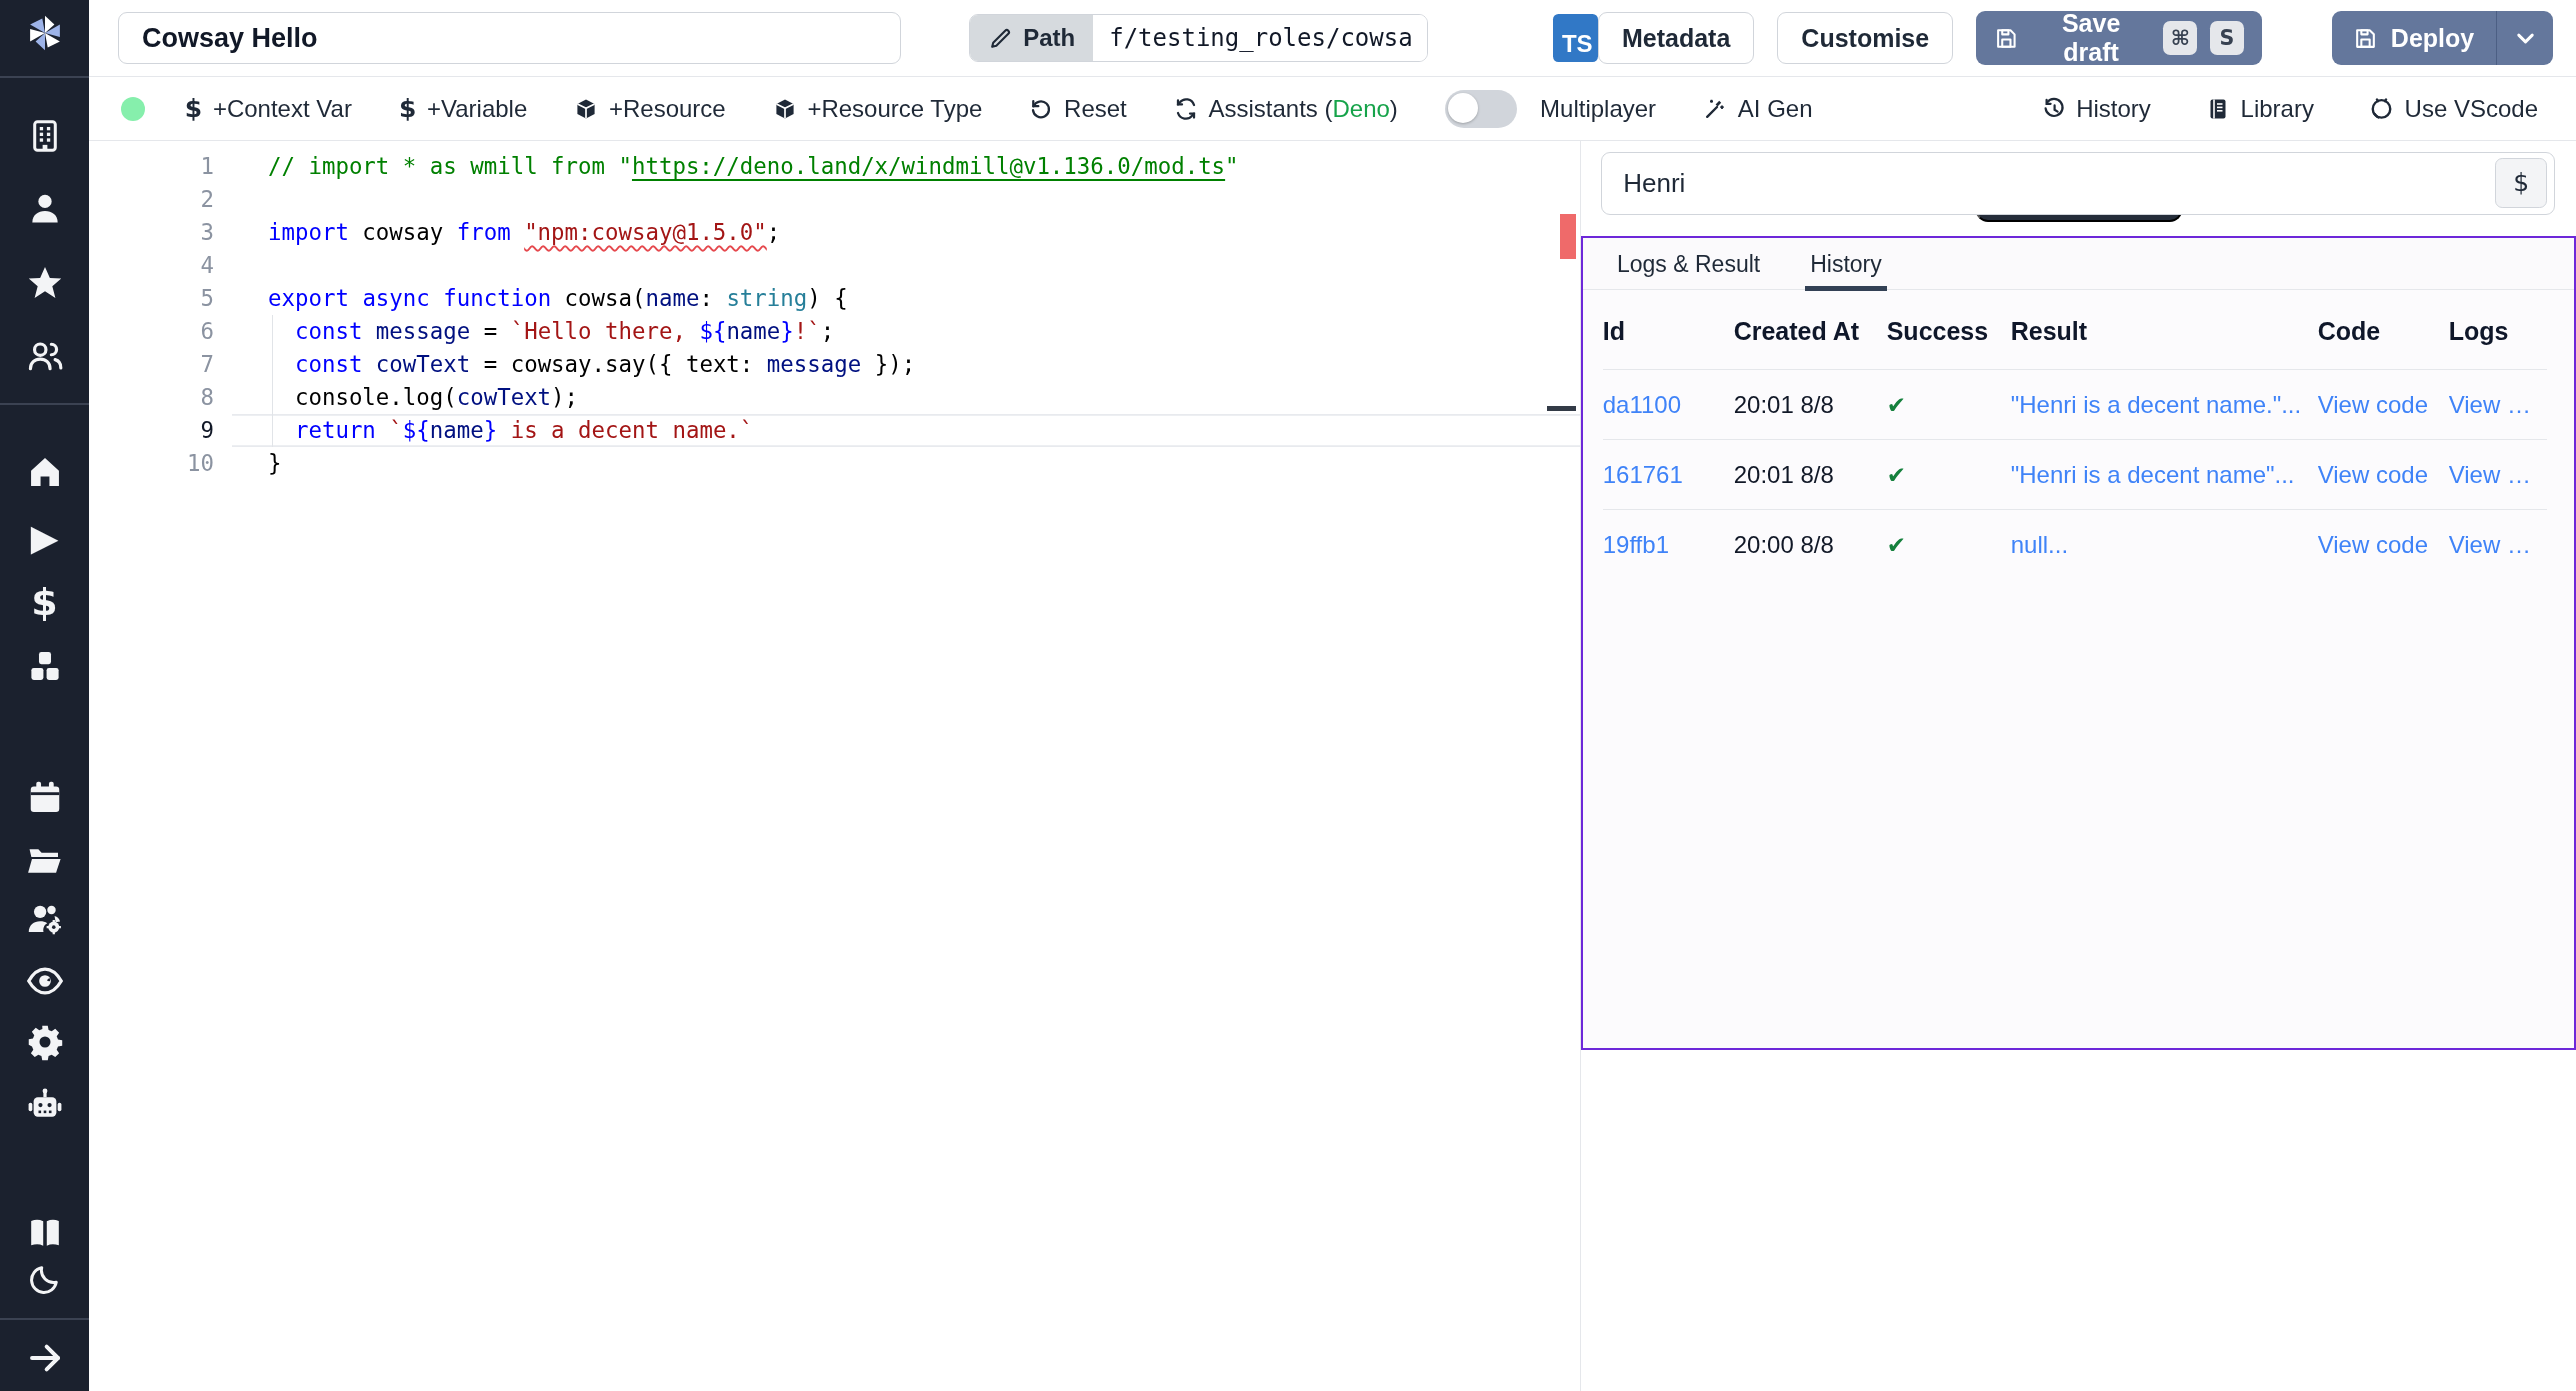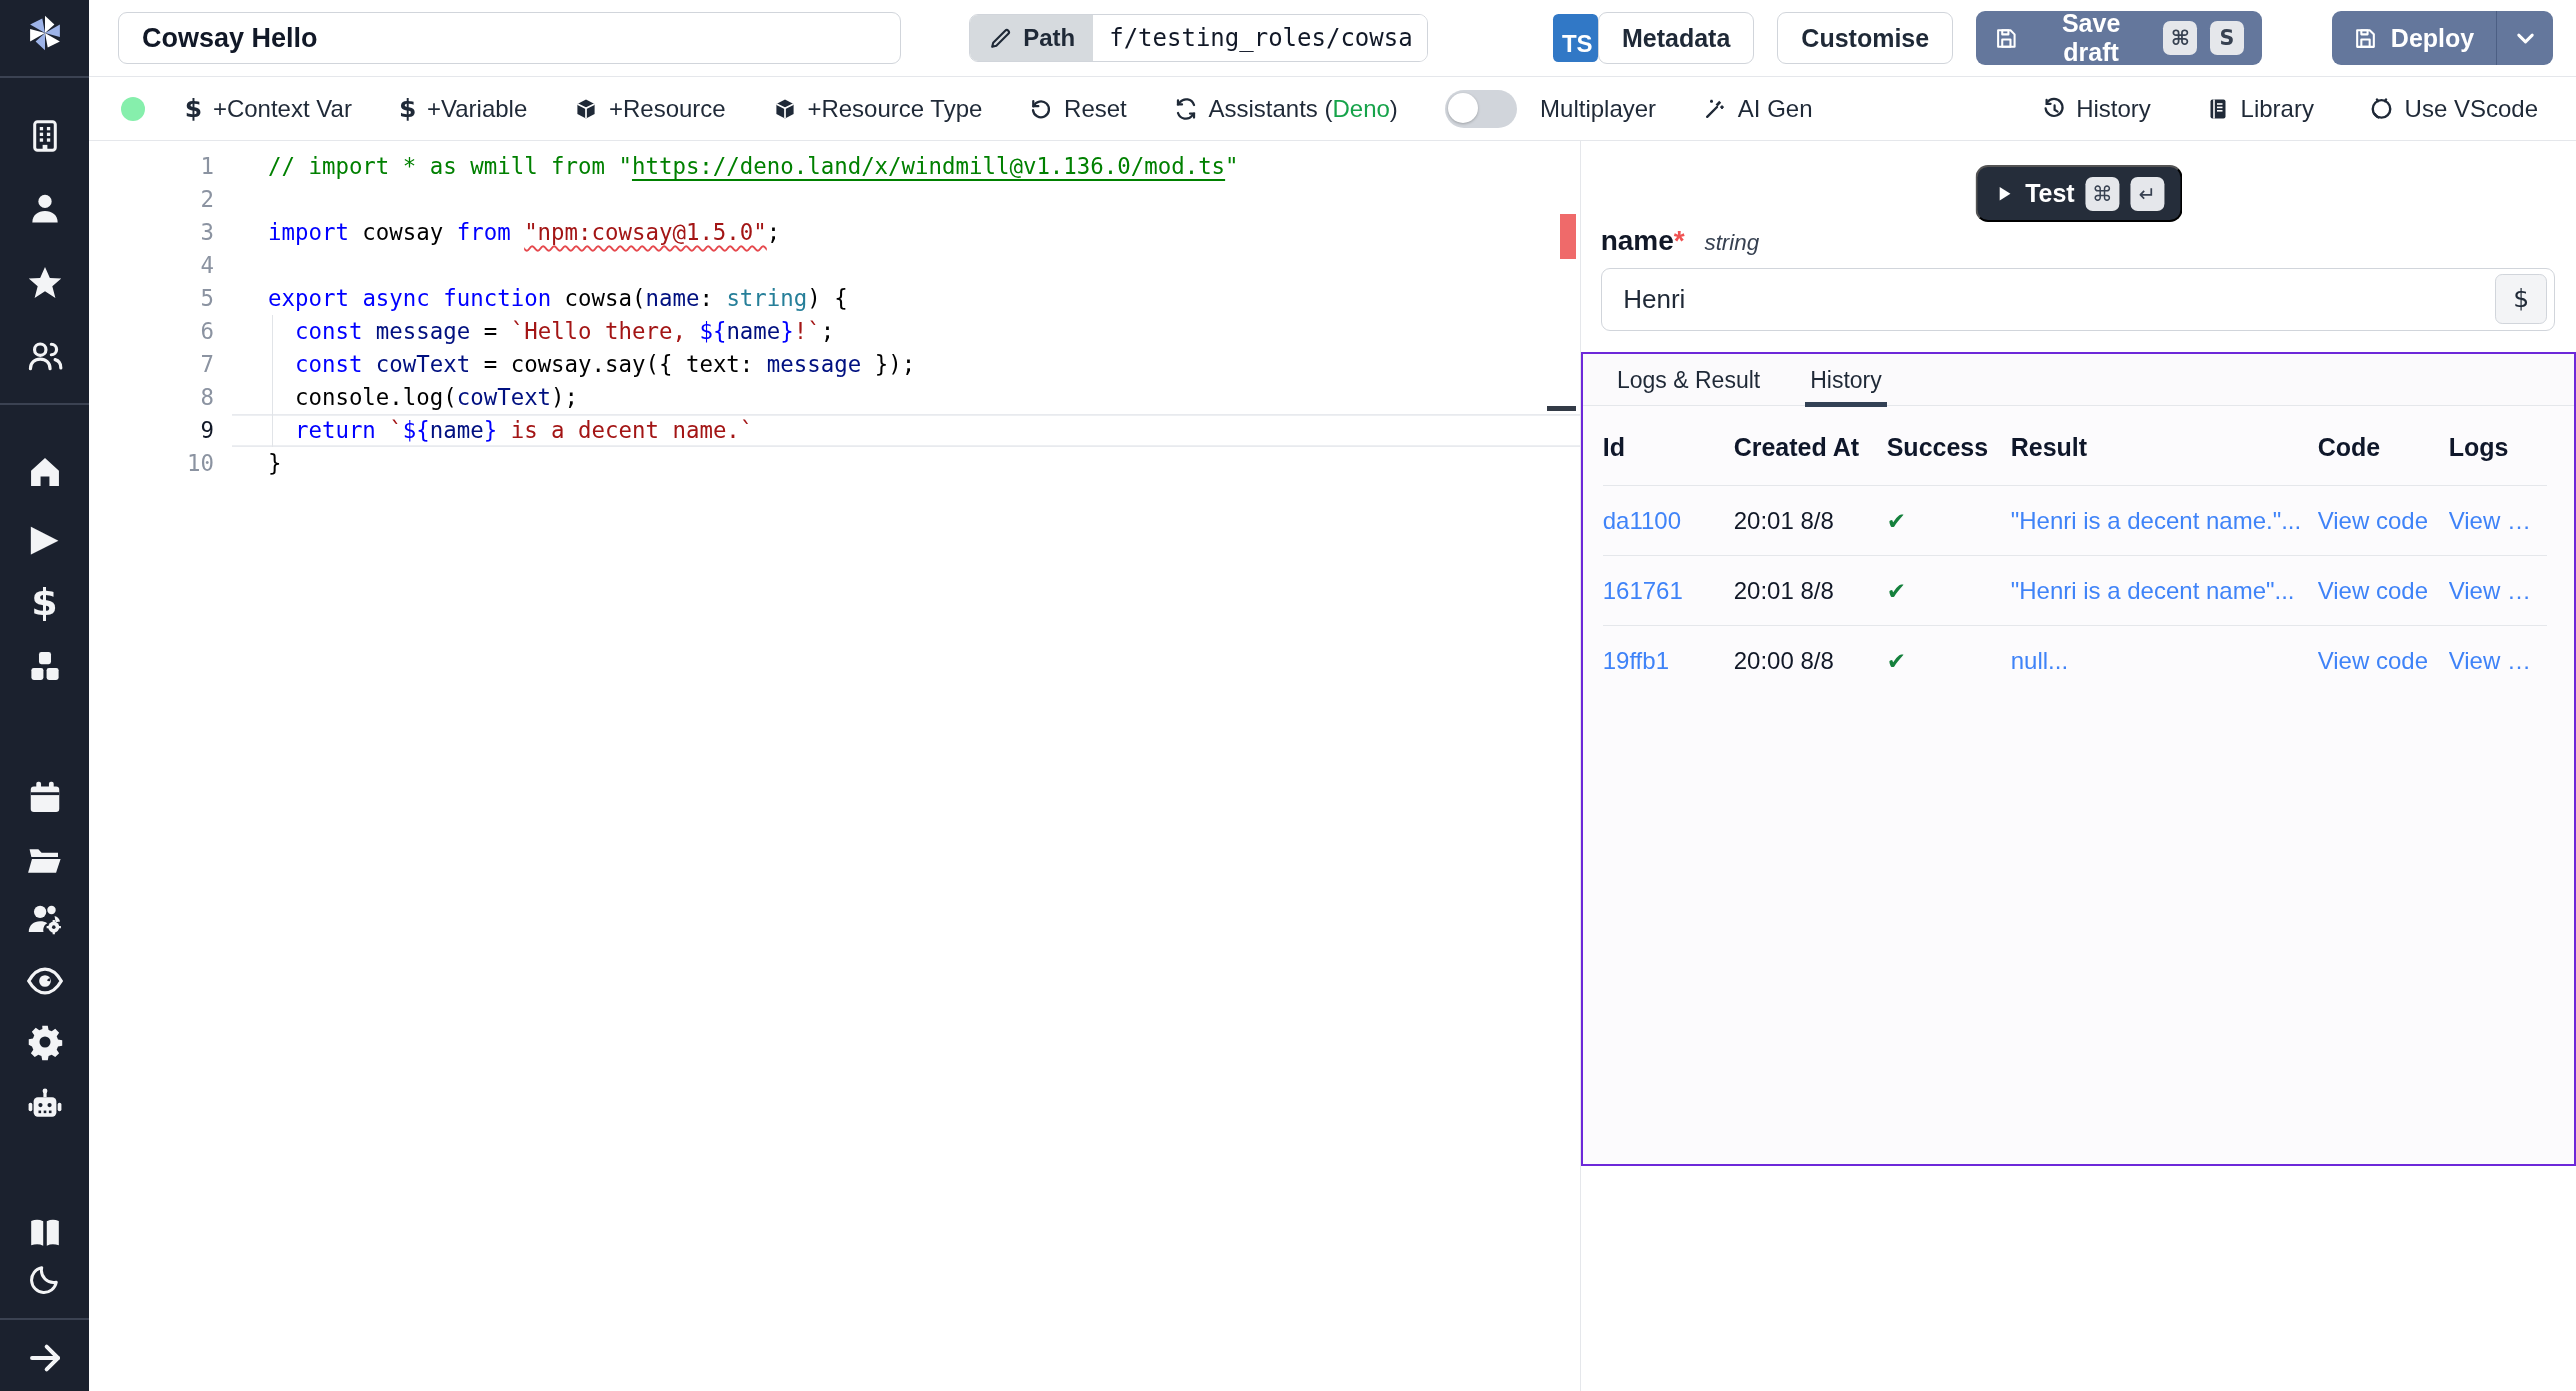--- a/index.html
+++ b/index.html
@@ -409,24 +409,20 @@
       <div class="right-panel">
         <button class="test-btn">
           <svg width="21.5" height="21.5" viewBox="0 0 24 24">
               <path d="M7 4.5v15l12-7.5z" fill="#ffffff"></path>
             </svg>
           <span class="test-label">Test</span>
           <span class="kbd">⌘</span>
           <span class="kbd">↵</span>
         </button>
 
-        <div class="form-label-row">
-          <span class="field-name"><span>name</span><span class="req-star">*</span></span>
-          <span class="field-type">string</span>
-        </div>
         <div class="field-input-wrap">
           <input class="field-input" value="Henri" style="">
           <button class="dollar-btn">$</button>
         </div>
 
 
         <div class="history-panel">
           <div class="tabbar">
               <div class="tab">Logs &amp; Result</div>
               <div class="tab active">History</div>

